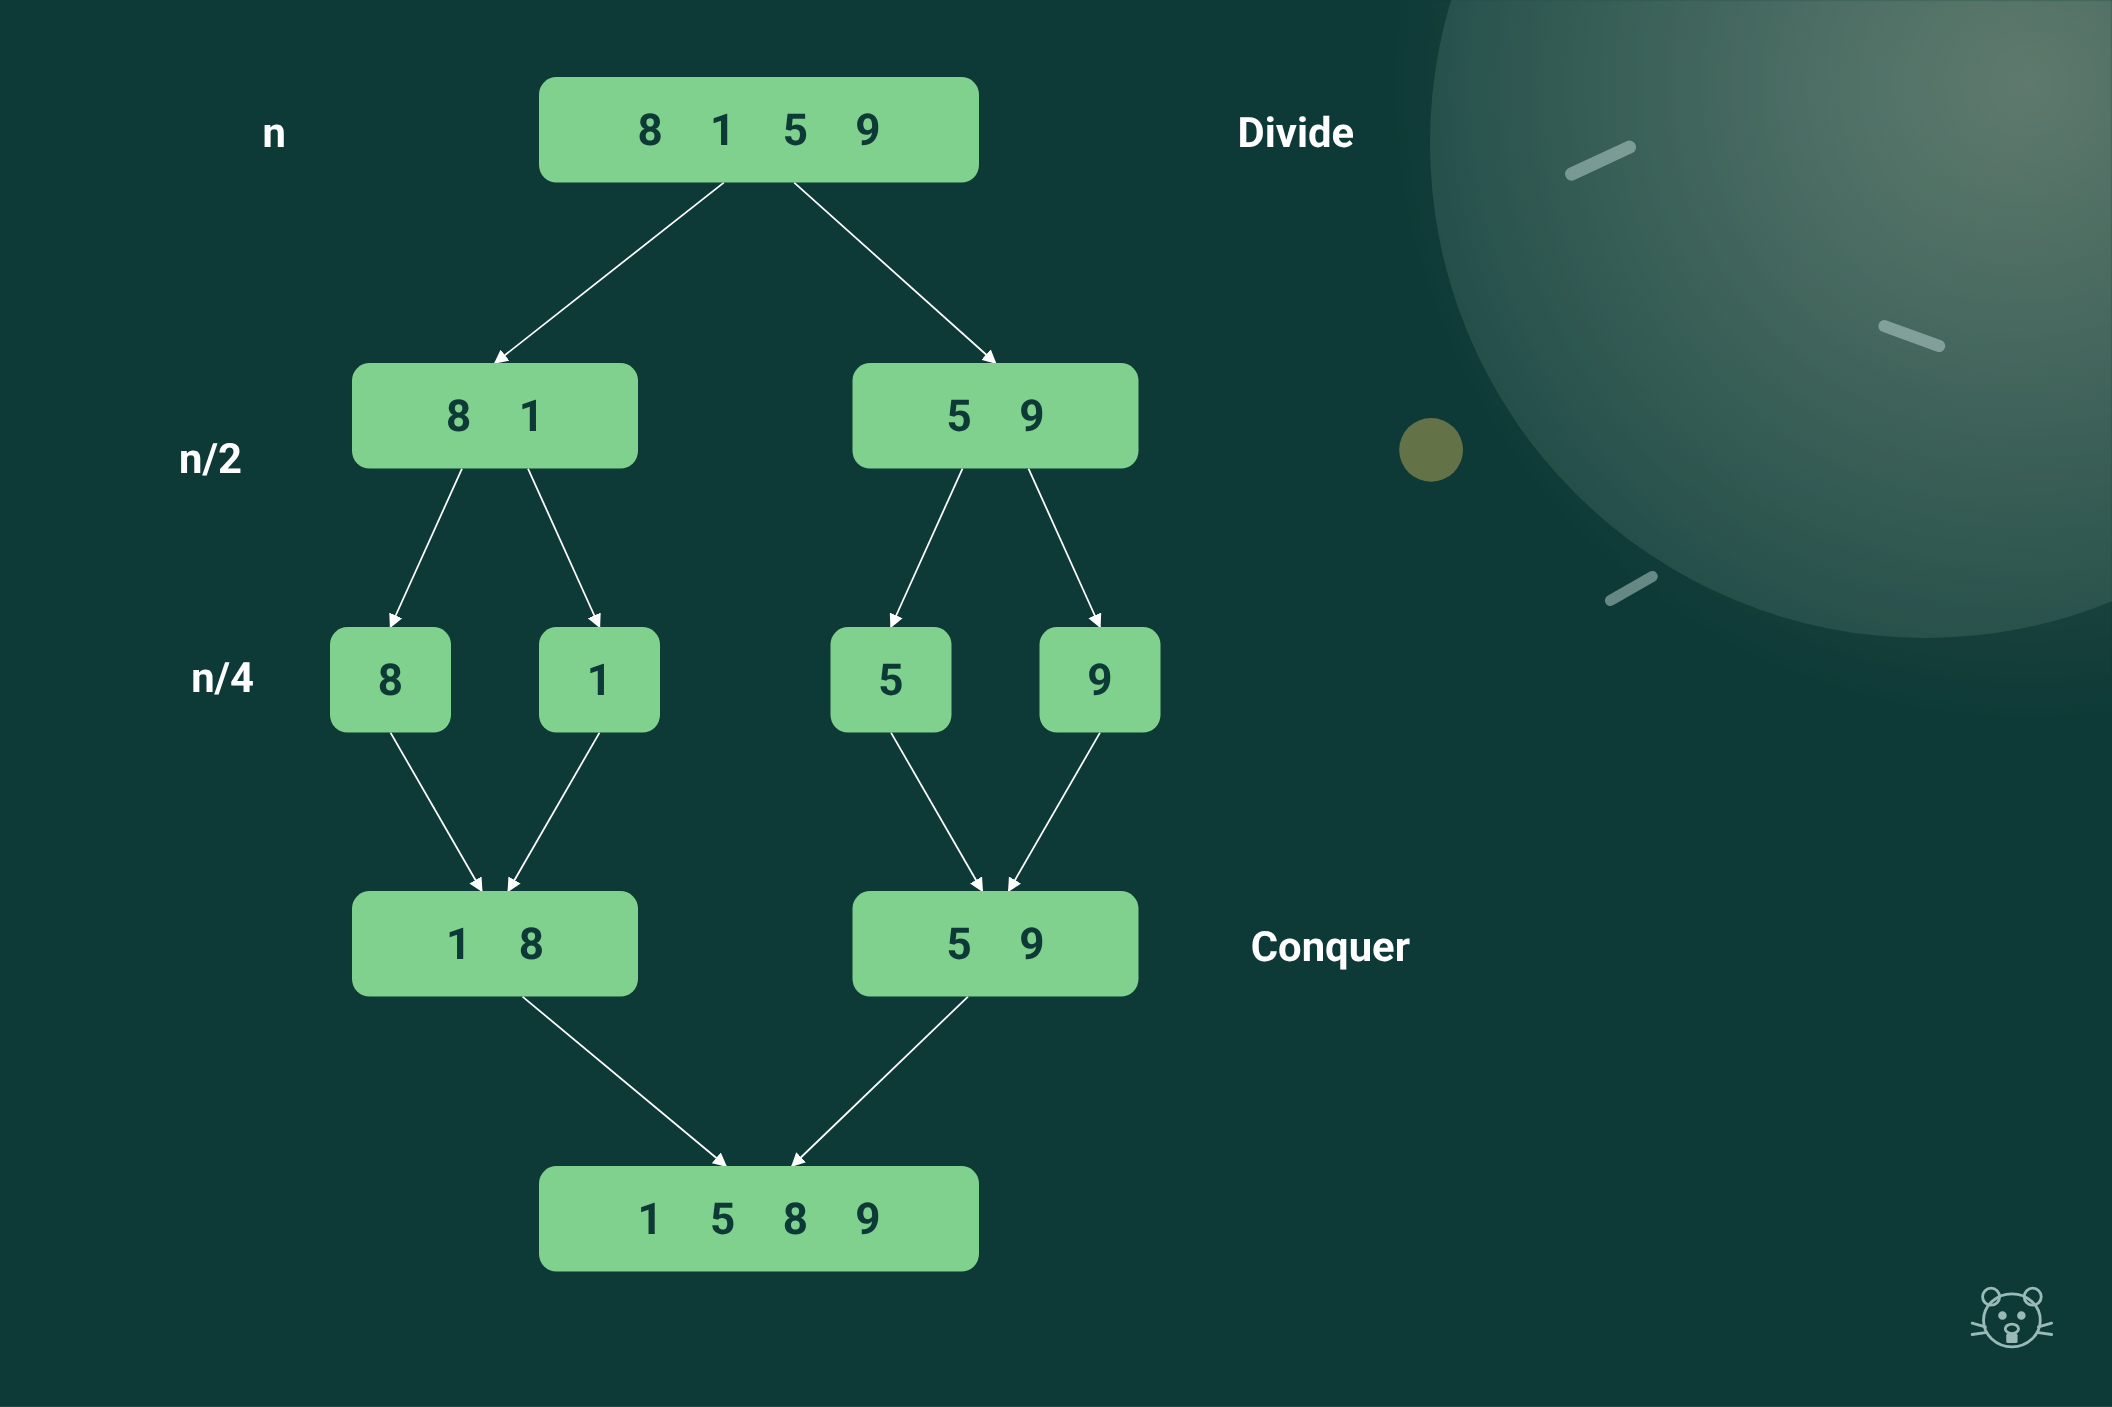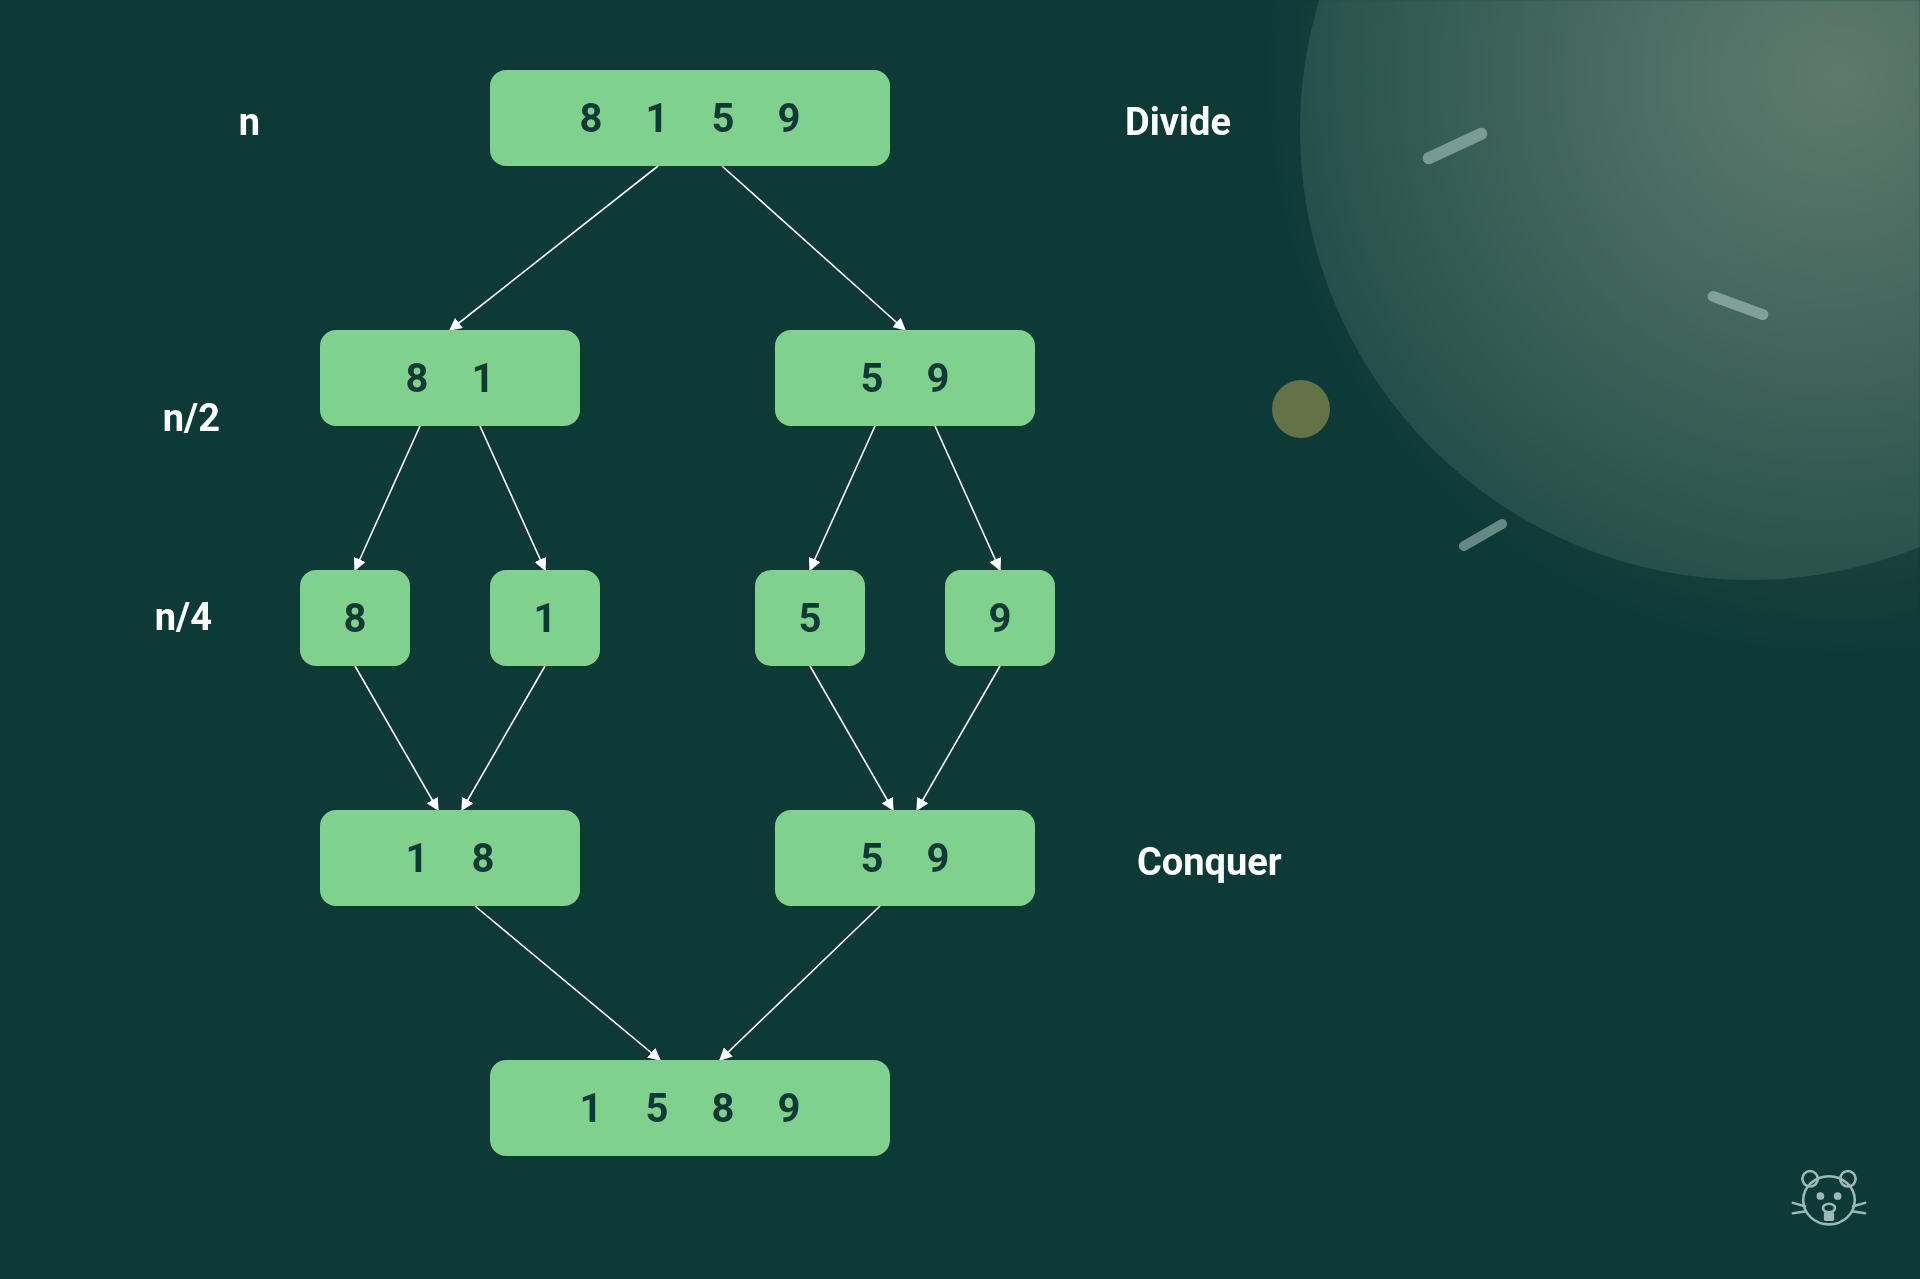--- a/index.html
+++ b/index.html
@@ -126,21 +126,21 @@
       <line x1="810" y1="666" x2="893" y2="810"></line>
       <line x1="1000" y1="666" x2="917" y2="810"></line>
 
       <line x1="475" y1="906" x2="660" y2="1060"></line>
       <line x1="880" y1="906" x2="720" y2="1060"></line>
     </g>
   </svg>
 
   <div class="label-left" style="left:140px; top:100px;">n</div>
   <div class="label-left" style="left:100px; top:360px;margin-top:36px;">n/2</div>
-  <div class="label-left" style="left:92px; top:595px;">n/4</div>
+  <div class="label-left" style="left:111px; top:595px;">n/4</div>
 
   <div class="label-right" style="left:1125px; top:100px;">Divide</div>
   <div class="label-right" style="left:1125px; top:840px;margin-left:12px;">Conquer</div>
 
   <div class="node" style="left:490px; top:70px; width:400px;">
     <span class="cell">8</span>
     <span class="cell">1</span>
     <span class="cell">5</span>
     <span class="cell">9</span>
   </div>

